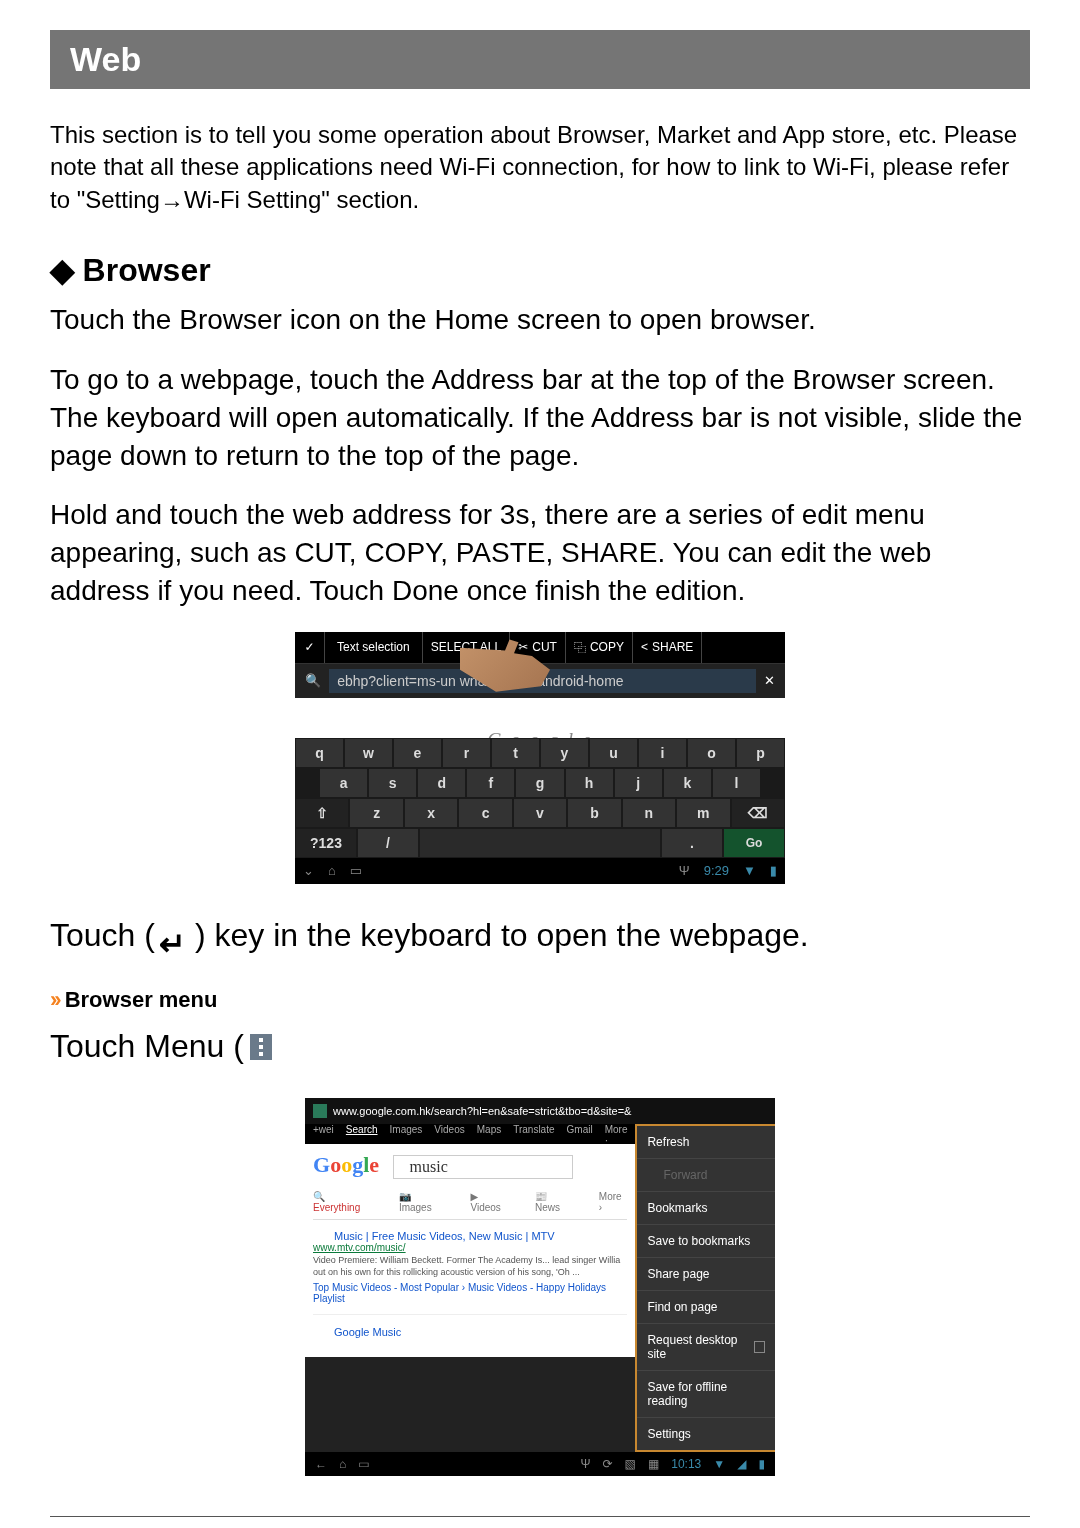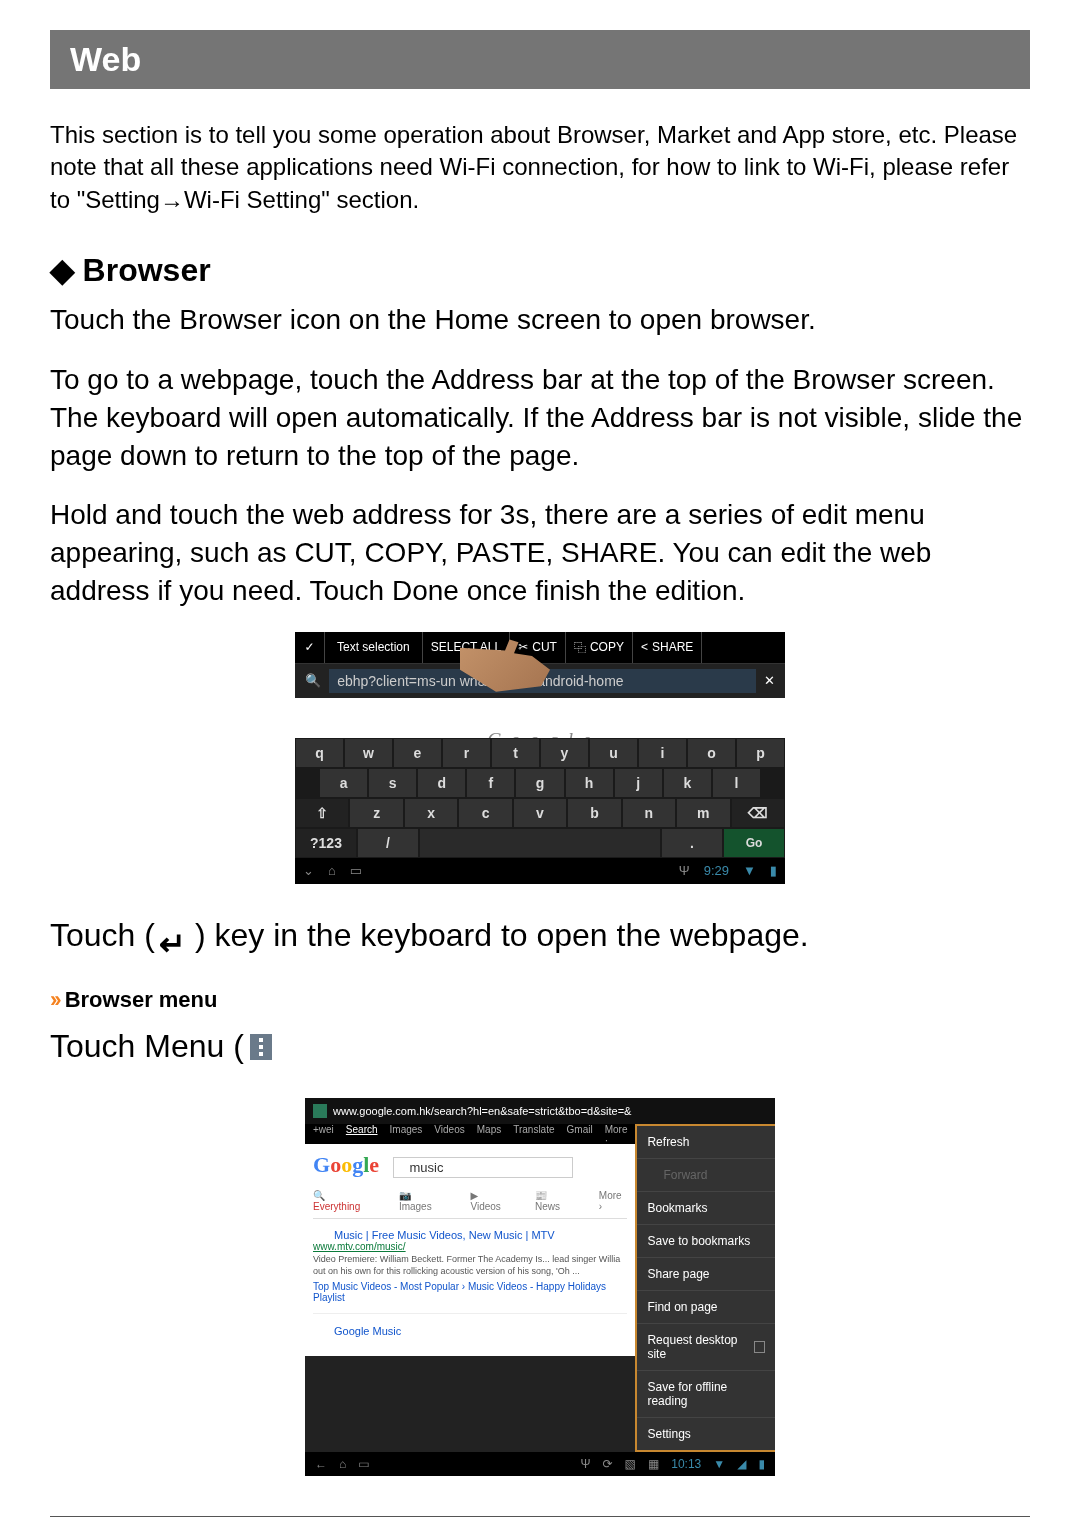--- a/index.html
+++ b/index.html
@@ -210,24 +210,25 @@
       margin-bottom: 6px;
     }
     .g-b { color: #4285f4; }
     .g-r { color: #ea4335; }
     .g-y { color: #fbbc05; }
     .g-g { color: #34a853; }
     .search-box {
       display: inline-block;
       border: 1px solid #ccc;
       padding: 2px 16px;
-      font-size: 13px;
+      font-size: 16px;
       color: #333;
       margin-left: 8px;
       width: 180px;
+      font-family: Liberation Serif, serif;
     }
     .filter-row {
       display: flex;
       gap: 24px;
       font-size: 10px;
       color: #777;
       border-bottom: 1px solid #ddd;
       padding: 6px 0;
       margin-top: 6px;
     }

